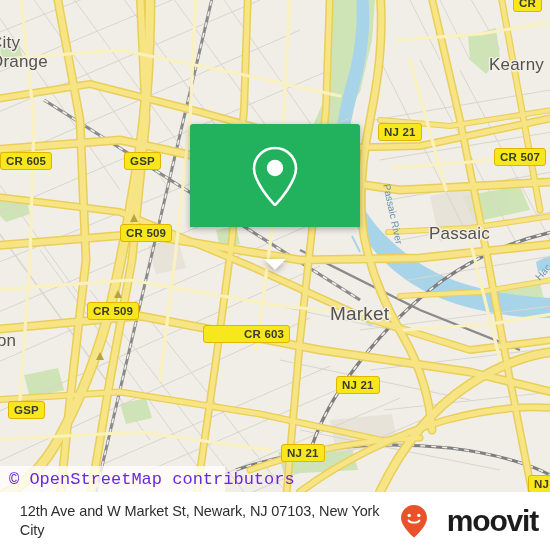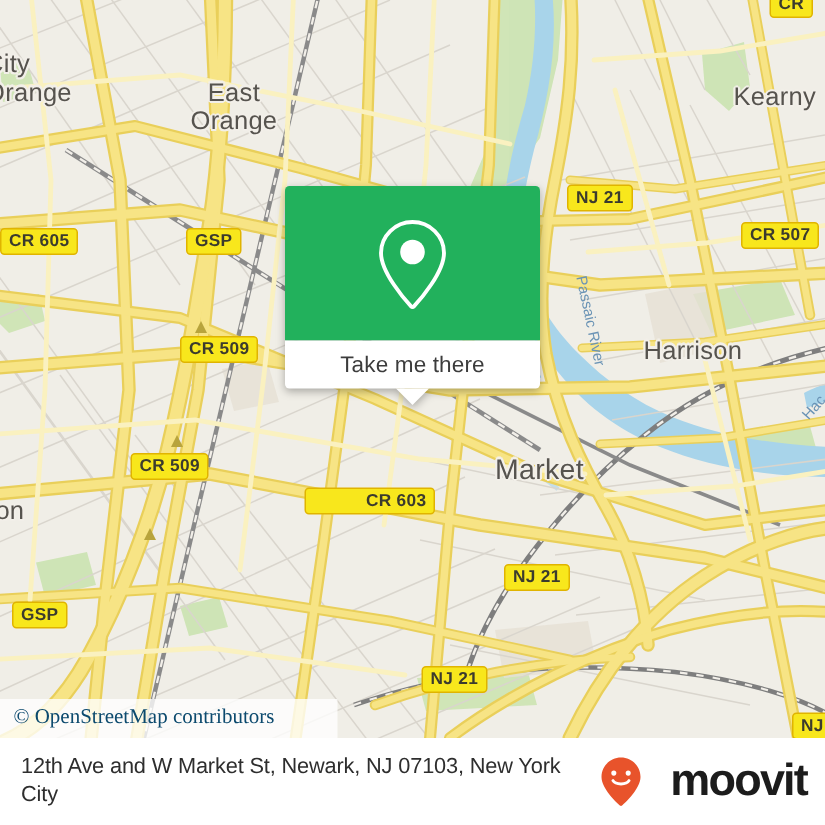--- a/index.html
+++ b/index.html
@@ -138,37 +138,37 @@
     top: 466px;
     height: 26px;
     width: 225px;
     background: rgba(255,255,255,0.78);
     display: flex;
     align-items: center;
     padding-left: 9px;
     box-sizing: border-box;
   }
   #attribution-text {
-    color: #0c4a6e;
-    font-family: Liberation Serif, serif;
-    font-size: 14px;
+    color: #6d28d9;
+    font-family: Liberation Mono, monospace;
+    font-size: 17px;
     white-space: nowrap;
   }
 
   
   #bottom-bar {
     position: absolute;
     left: 0;
     top: 492px;
     width: 550px;
     height: 58px;
     background: #ffffff;
     display: flex;
     align-items: center;
-    justify-content: space-between;
+    justify-content: flex-end;
     padding: 0 12px 0 14px;
     box-sizing: border-box;
   }
   #address-text {
     color: #2e2e2e;
     font-family: "Liberation Sans", sans-serif;
     font-size: 14.5px;
     line-height: 19px;
     width: 380px;
     letter-spacing: -0.1px;
@@ -389,24 +389,22 @@
 
       <g fill="#b8a43c">
         <polygon points="134,214 138,222 130,222"></polygon>
         <polygon points="118,290 122,298 114,298"></polygon>
         <polygon points="100,352 104,360 96,360"></polygon>
       </g>
     </svg>
 
     <div class="place-label" style="left:-10px; top:33px;">City
 Orange</div>
-    <div class="place-label center" style="left:127px; top:52px;">East
-Orange</div>
     <div class="place-label" style="left:489px; top:55px;">Kearny</div>
-    <div class="place-label" style="left:429px; top:224px;">Harrison</div>
+    <div class="place-label" style="left:429px; top:224px;">Passaic</div>
     <div class="place-label" style="left:330px; top:304px; font-size:19px;">Market</div>
     <div class="place-label" style="left:-8px; top:331px;">ton</div>
 
     <div class="water-label" style="left:392px; top:183px; transform:rotate(78deg); transform-origin:left top;">Passaic River</div>
     <div class="water-label" style="left:533px; top:275px; transform:rotate(-48deg); transform-origin:left top;">Hac</div>
 
     <div class="shield" style="left:0; top:152px;">CR 605</div>
     <div class="shield" style="left:124px; top:152px;">GSP</div>
     <div class="shield" style="left:120px; top:224px;">CR 509</div>
     <div class="shield" style="left:87px; top:302px;">CR 509</div>
@@ -421,23 +419,20 @@
 
     <div id="popup">
       <div id="popup-header" style="background:#22b15c;">
         <svg width="56" height="64" viewBox="0 0 56 64">
           <path d="M28 4 C16.5 4 7 13.2 7 24.6 C7 37.5 23 56 27.2 60.4
                    C27.6 60.9 28.4 60.9 28.8 60.4 C33 56 49 37.5 49 24.6
                    C49 13.2 39.5 4 28 4 Z" fill="none" stroke="#ffffff" stroke-width="2.6"></path>
           <circle cx="28" cy="24" r="8.2" fill="#ffffff"></circle>
         </svg>
       </div>
-      <div id="popup-footer">
-        <span id="popup-footer-label">Take me there</span>
-      </div>
       <div id="popup-tail"></div>
     </div>
 
     <div id="attribution">
       <span id="attribution-text">© OpenStreetMap contributors</span>
     </div>
   </div>
 
   <div id="bottom-bar">
     <div id="address-text">12th Ave and W Market St, Newark, NJ 07103, New York City</div>

